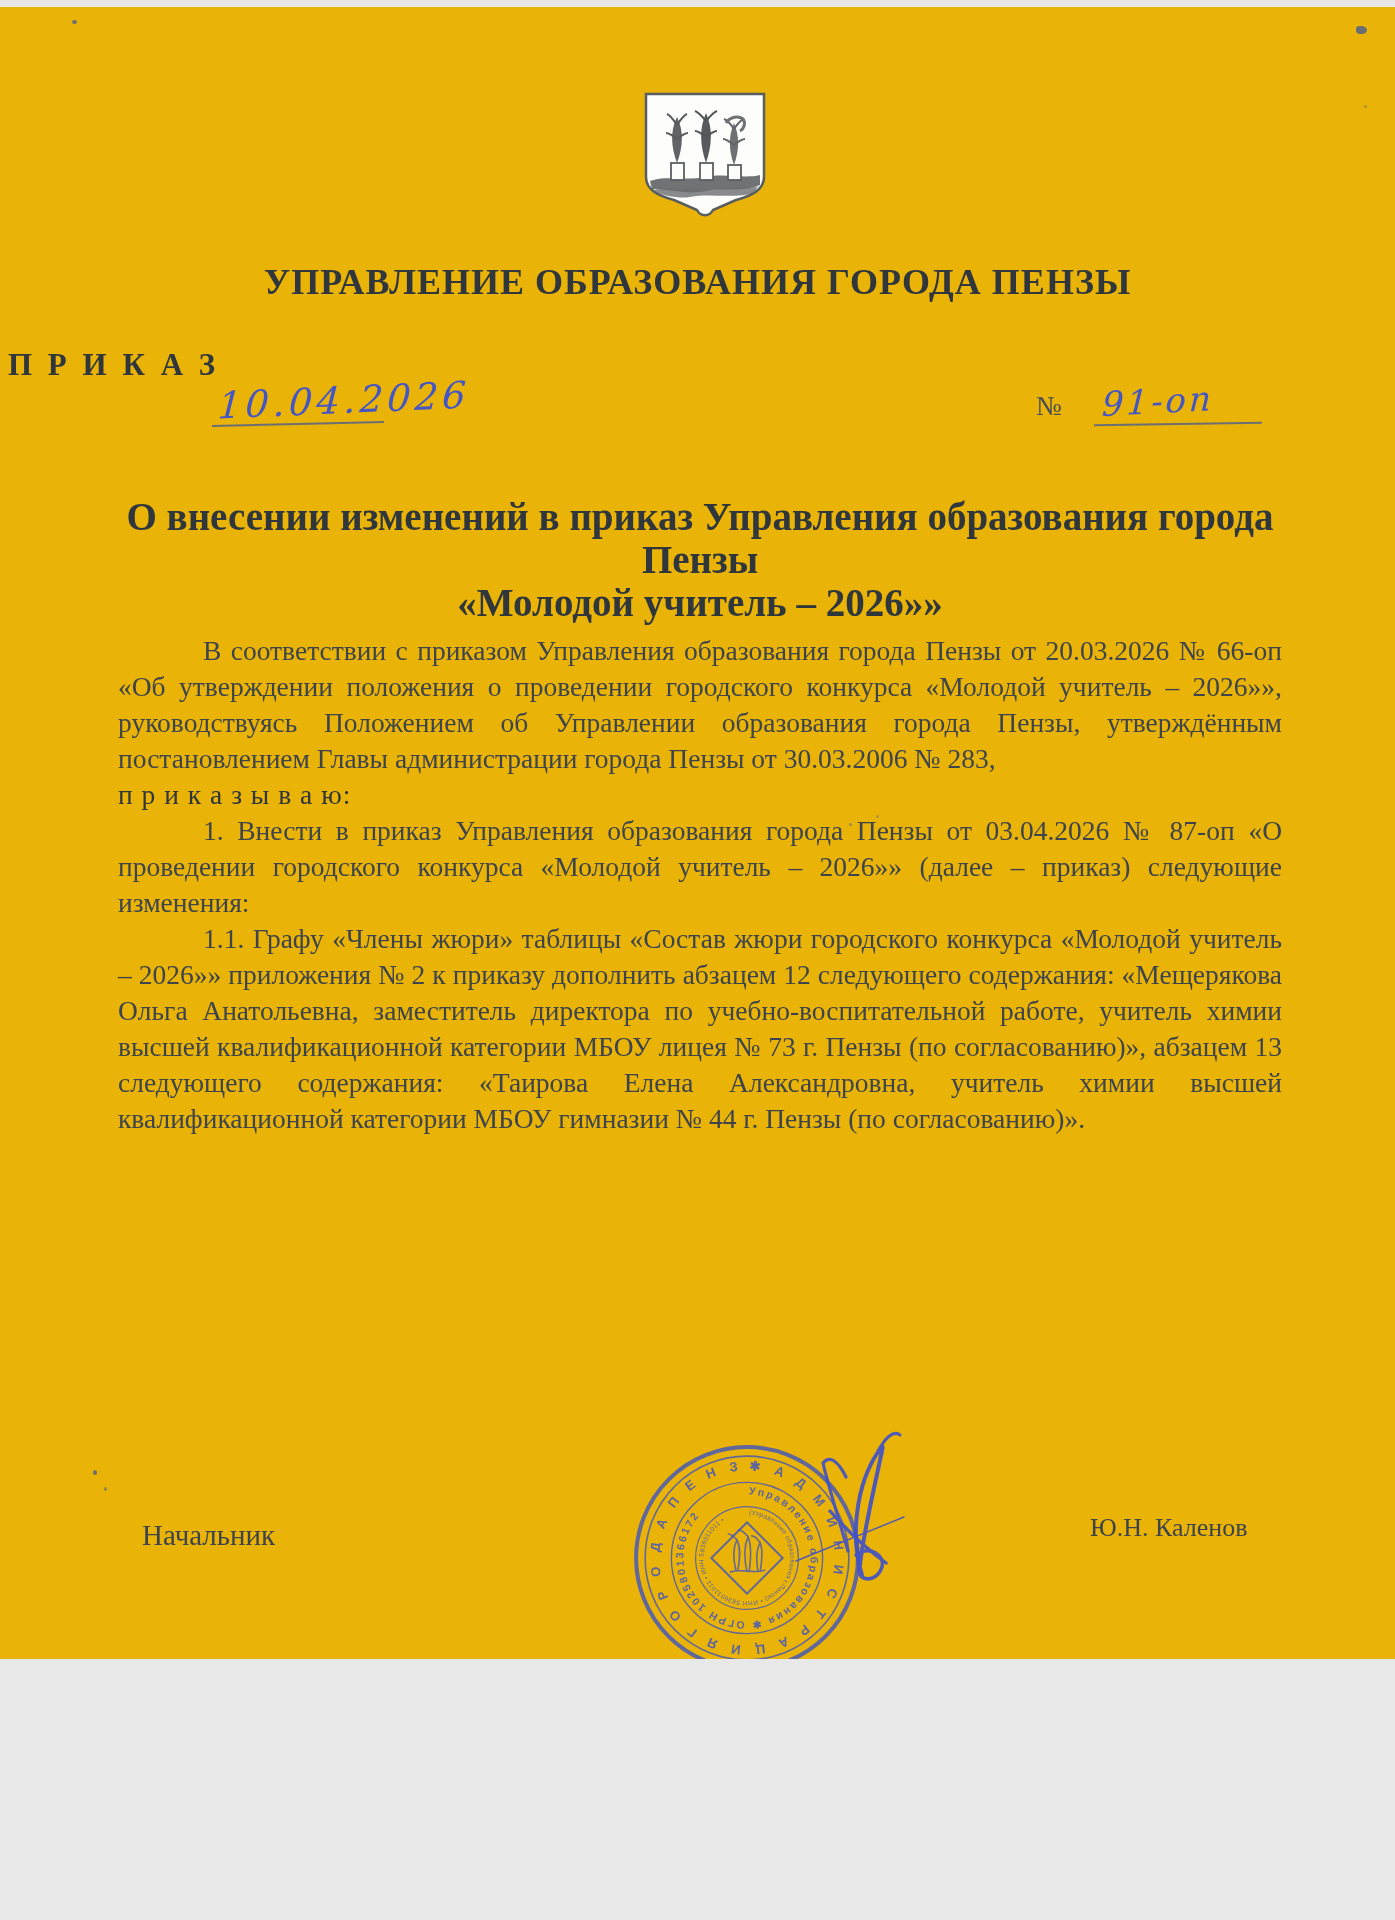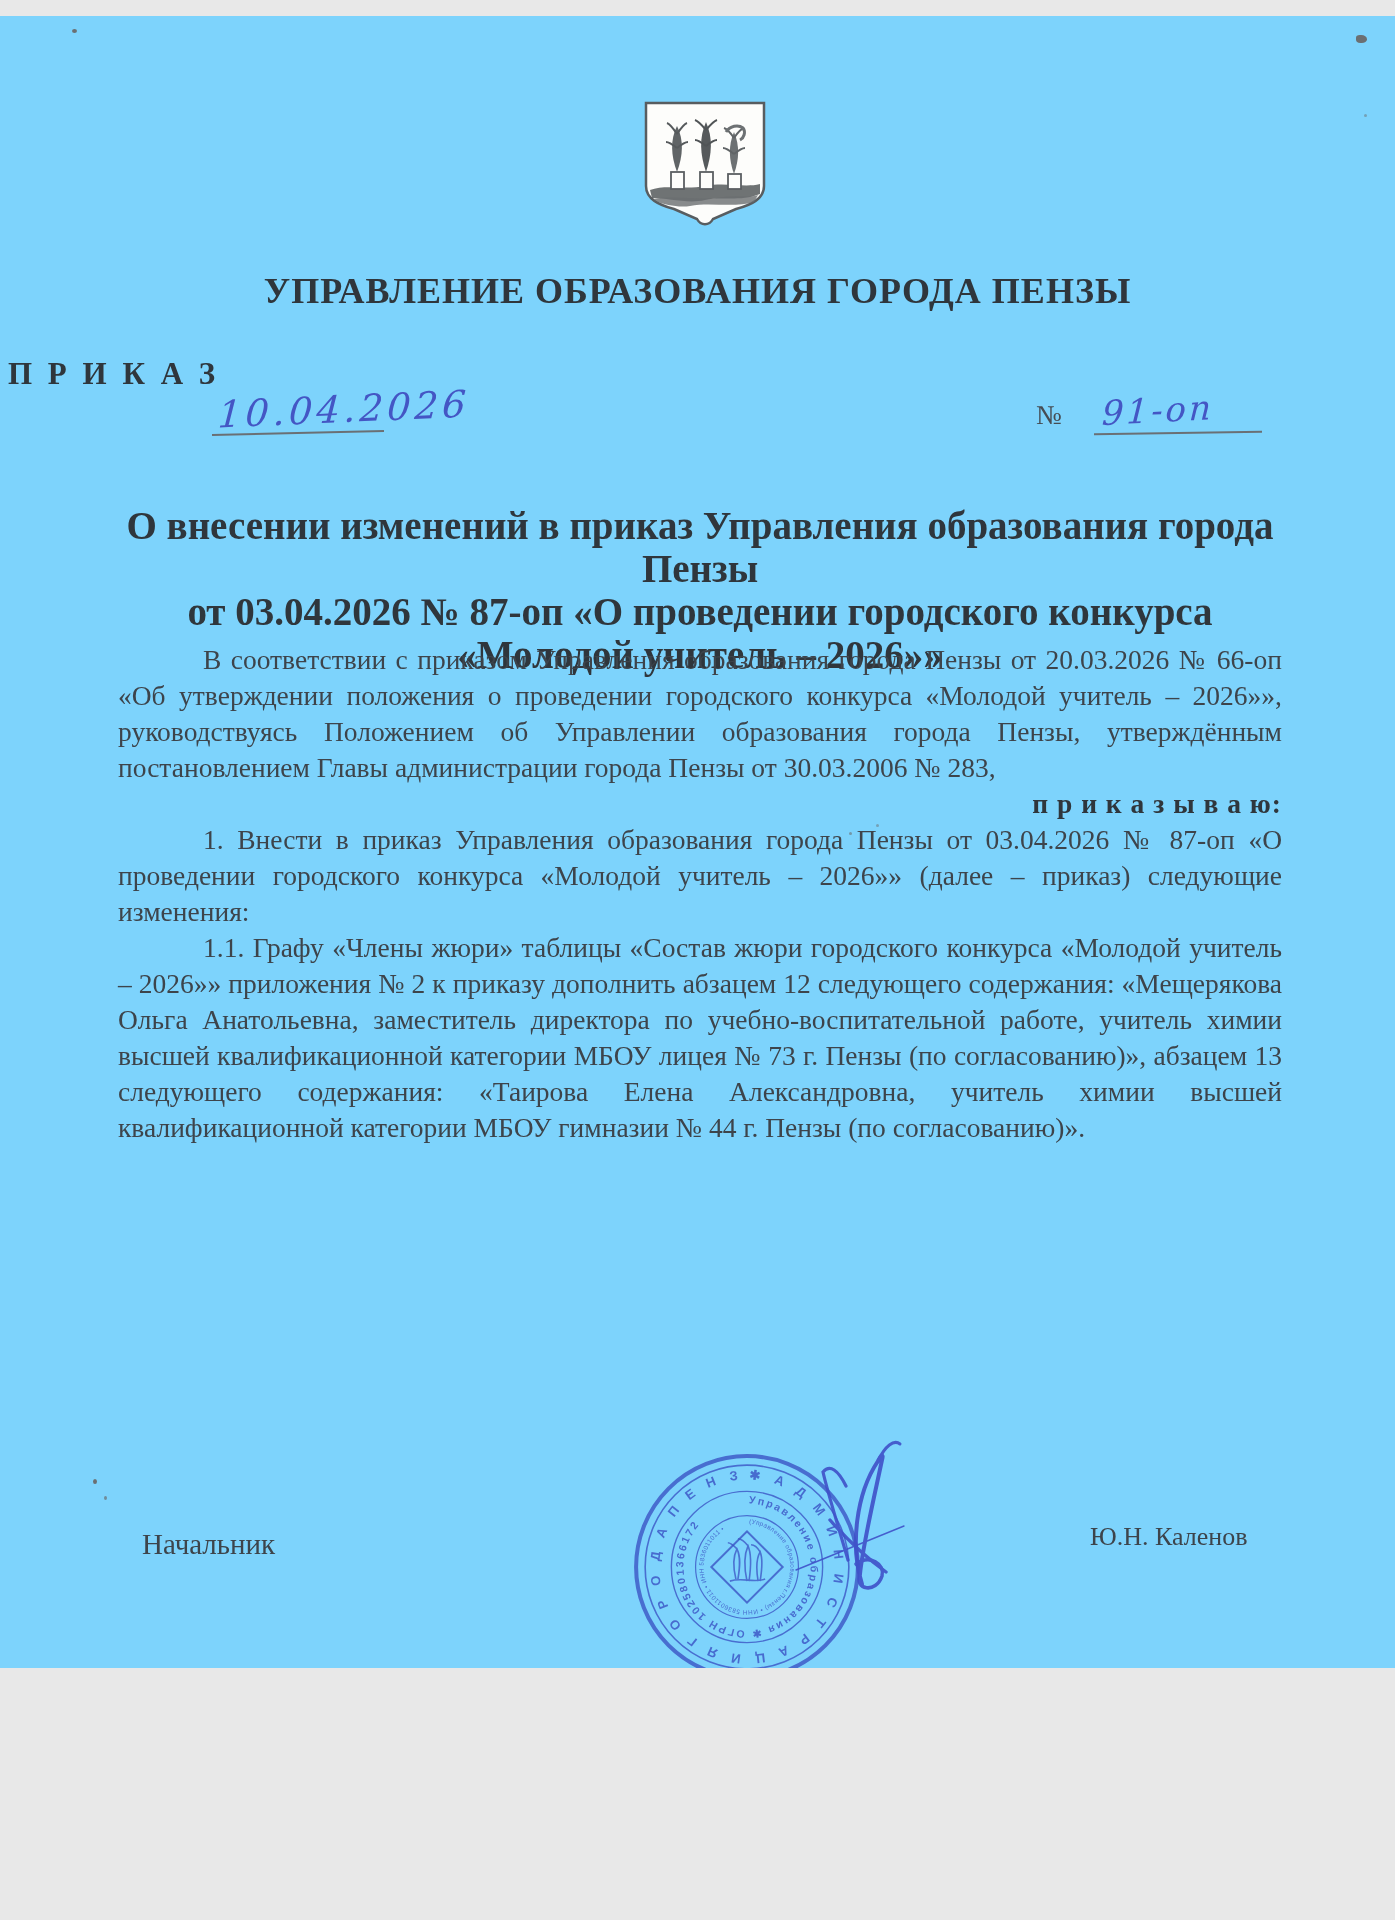--- a/index.html
+++ b/index.html
@@ -1,20 +1,20 @@
 <!DOCTYPE html>
 <html lang="ru"><head>
 <meta charset="utf-8">
 <style>
   html,body{margin:0;padding:0;background:#e8e8e8;}
   .page{
     position:relative;
     width:1395px;height:1652px;
-    margin:16px auto;
-    background:#7dd3fc;
+    margin:7px auto;
+    background:#eab308;
     overflow:hidden;
     font-family:"Liberation Serif", serif;
     color:#3d444b;
   }
   
   .herald{position:absolute;left:640px;top:82px;width:130px;height:132px;}
   .org-title{
     position:absolute;left:0;top:254px;width:100%;
     text-align:center;font-weight:bold;font-size:36px;
     letter-spacing:1px;color:#2f363c;
@@ -58,21 +58,21 @@
     line-height:43px;color:#2f363c;
   }
   
   .body-text{
     position:absolute;left:118px;top:626px;width:1164px;
     font-size:27.5px;line-height:36px;text-align:justify;
   }
   .body-text p{margin:0;text-indent:85px;}
   .decree-word{
     margin:18px 0 36px 0;
-    text-align:right;font-weight:bold;letter-spacing:1px;
+    text-align:left;font-weight:normal;letter-spacing:1px;
     text-indent:0 !important;
     color:#2f363c;
   }
   
   .sign-position{position:absolute;left:142px;top:1512px;font-size:29px;}
   .sign-name{position:absolute;left:1090px;top:1506px;font-size:26px;}
   .stamp{position:absolute;left:626px;top:1430px;width:242px;height:242px;}
   .autograph{position:absolute;left:788px;top:1386px;width:150px;height:210px;}
   
   .speck{position:absolute;background:#6b6f72;border-radius:50%;}
@@ -107,21 +107,20 @@
 
   <div class="hand date-hand">10.04.2026</div>
   <div class="date-line"></div>
 
   <div class="num-sign">№</div>
   <div class="hand num-hand">91-оп</div>
   <div class="num-line"></div>
 
   <div class="subject">
     <div>О внесении изменений в приказ Управления образования города Пензы</div>
-    <div>от 03.04.2026 № 87-оп «О проведении городского конкурса</div>
     <div>«Молодой учитель – 2026»»</div>
   </div>
 
   <div class="body-text">
     <p>В соответствии с приказом Управления образования города Пензы от 20.03.2026 № 66-оп «Об утверждении положения о проведении городского конкурса «Молодой учитель – 2026»», руководствуясь Положением об Управлении образования города Пензы, утверждённым постановлением Главы администрации города Пензы от 30.03.2006 № 283,</p>
     <p class="decree-word">п р и к а з ы в а ю:</p>
     <p>1. Внести в приказ Управления образования города Пензы от 03.04.2026 № 87-оп «О проведении городского конкурса «Молодой учитель – 2026»» (далее – приказ) следующие изменения:</p>
     <p>1.1. Графу «Члены жюри» таблицы «Состав жюри городского конкурса «Молодой учитель – 2026»» приложения № 2 к приказу дополнить абзацем 12 следующего содержания: «Мещерякова Ольга Анатольевна, заместитель директора по учебно-воспитательной работе, учитель химии высшей квалификационной категории МБОУ лицея № 73 г. Пензы (по согласованию)», абзацем 13 следующего содержания: «Таирова Елена Александровна, учитель химии высшей квалификационной категории МБОУ гимназии № 44 г. Пензы (по согласованию)».</p>
   </div>
 

